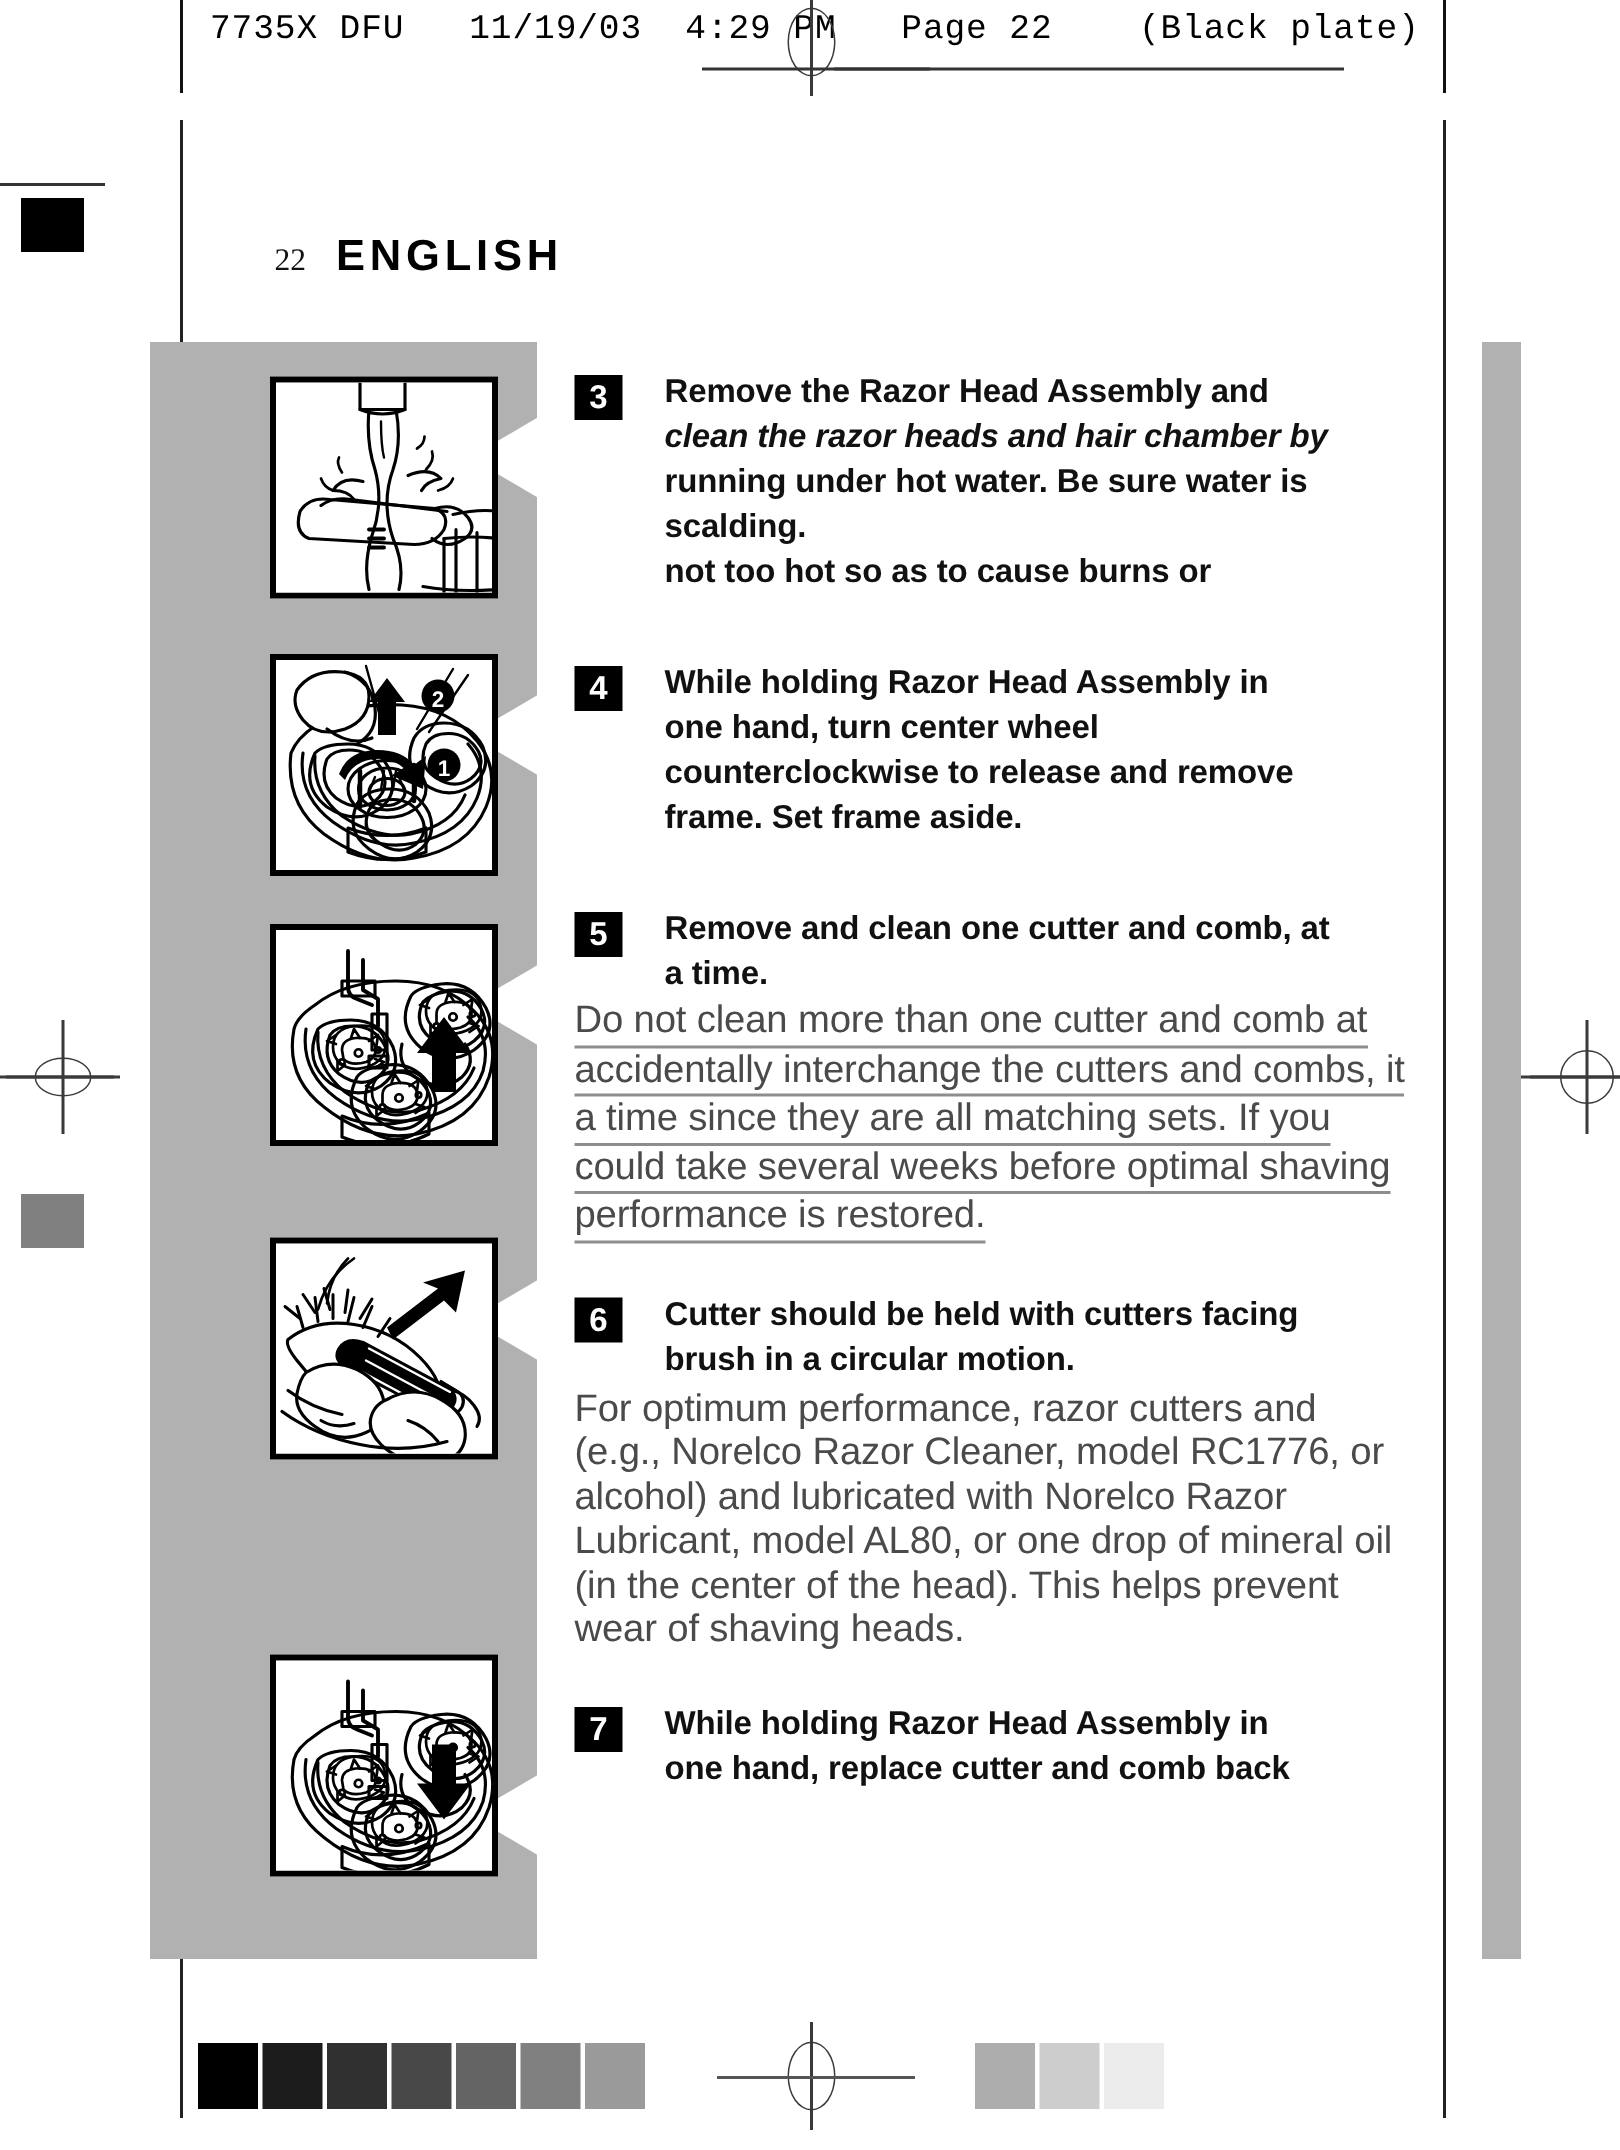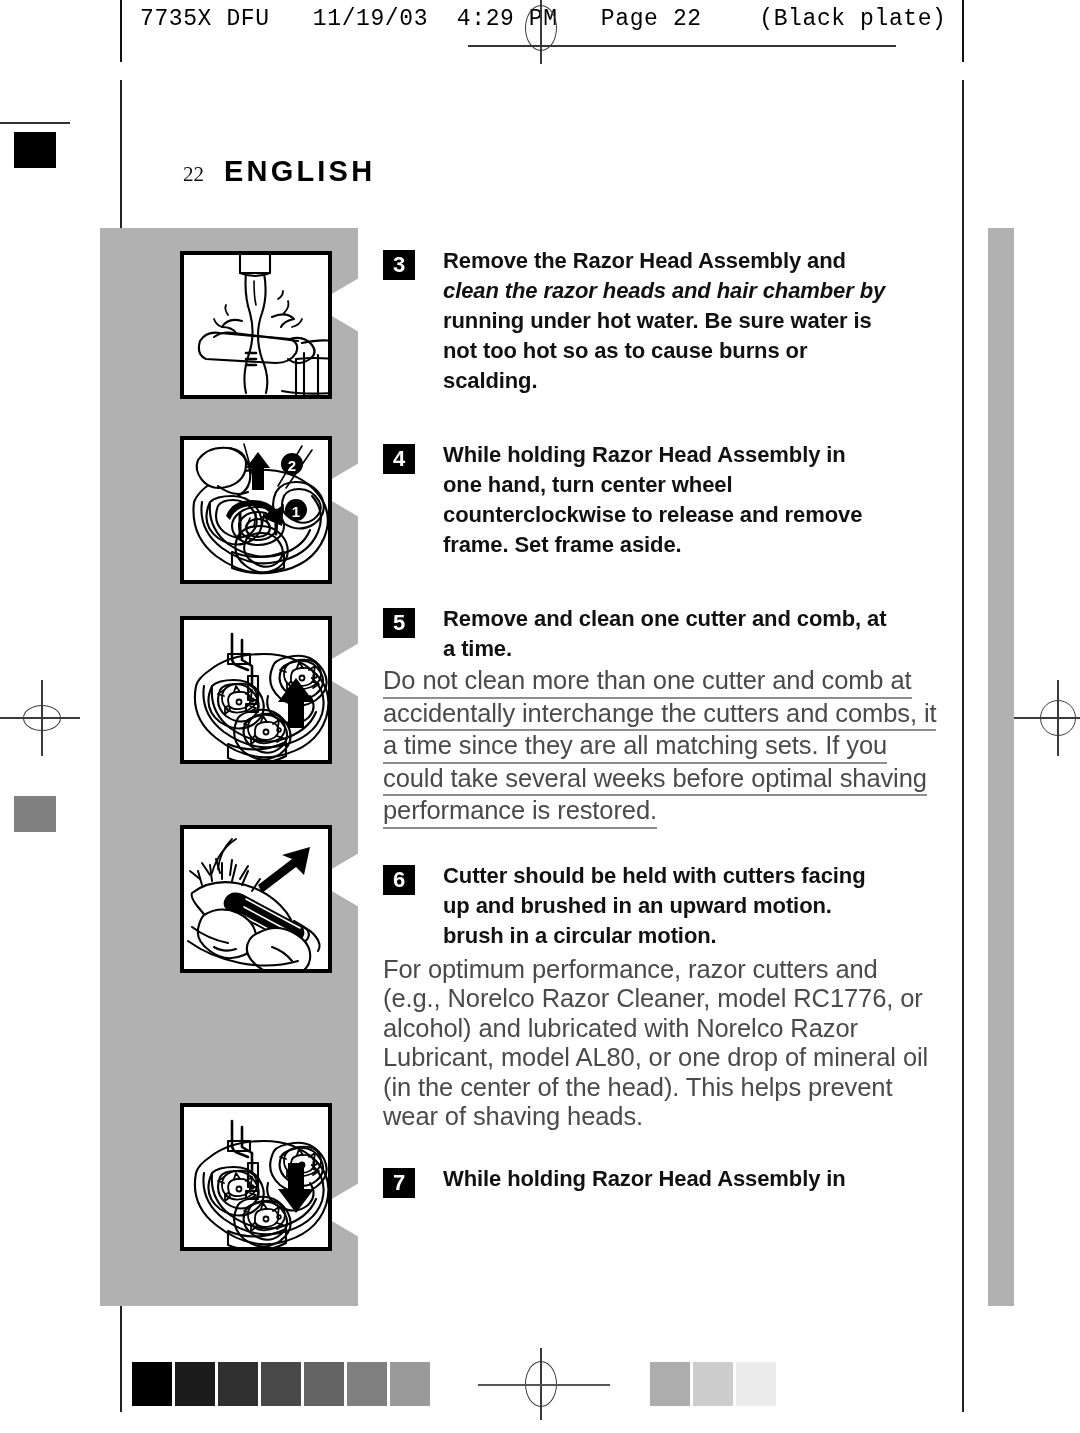--- a/index.html
+++ b/index.html
@@ -487,22 +487,22 @@
   </div>
 
   <div class="steps">
 
     <div class="step">
       <div class="step-num">3</div>
       <div class="step-body bold">
         <span style="display: block; white-space: nowrap;">Remove the Razor Head Assembly and</span>
         <span style="display: block; white-space: nowrap; font-style: italic;">clean the razor heads and hair chamber by</span>
         <span style="display: block; white-space: nowrap;">running under hot water. Be sure water is</span>
+        <span style="display: block; white-space: nowrap;">scalding.</span>
         <span style="display: block; white-space: nowrap;">not too hot so as to cause burns or</span>
-        <span style="display: block; white-space: nowrap;">scalding.</span>
       </div>
     </div>
 
     <div class="gap-lg"></div>
 
     <div class="step">
       <div class="step-num">4</div>
       <div class="step-body bold">
         <span style="display: block; white-space: nowrap;">While holding Razor Head Assembly in</span>
         <span style="display: block; white-space: nowrap;">one hand, turn center wheel</span>
@@ -528,40 +528,40 @@
       <span class="ln" style="display: block; white-space: nowrap;">could take several weeks before optimal shaving</span>
       <span class="ln" style="display: block; white-space: nowrap;">performance is restored.</span>
     </div>
 
     <div class="gap-md"></div>
 
     <div class="step">
       <div class="step-num">6</div>
       <div class="step-body bold">
         <span style="display: block; white-space: nowrap;">Cutter should be held with cutters facing</span>
-        <span style="display: block; white-space: nowrap;">up and brushed in an upward motion.</span>
         <span style="display: block; white-space: nowrap;">brush in a circular motion.</span>
       </div>
     </div>
 
     <div class="note" style="margin-top:4px;">
       <span class="ln" style="display: block; white-space: nowrap;">For optimum performance, razor cutters and</span>
       <span class="ln" style="display: block; white-space: nowrap;">(e.g., Norelco Razor Cleaner, model RC1776, or</span>
       <span class="ln" style="display: block; white-space: nowrap;">alcohol) and lubricated with Norelco Razor</span>
       <span class="ln" style="display: block; white-space: nowrap;">Lubricant, model AL80, or one drop of mineral oil</span>
       <span class="ln" style="display: block; white-space: nowrap;">(in the center of the head). This helps prevent</span>
       <span class="ln" style="display: block; white-space: nowrap;">wear of shaving heads.</span>
     </div>
 
     <div class="gap-md"></div>
 
     <div class="step">
       <div class="step-num">7</div>
       <div class="step-body bold">
         <span style="display: block; white-space: nowrap;">While holding Razor Head Assembly in</span>
+        <span style="display: block; white-space: nowrap;">one hand, replace cutter and comb back</span>
       </div>
     </div>
 
   </div>
 
   <div class="crop-rule-v" style="left:120px; top:1350px; height:62px; width:2px; background:#222;"></div>
   <div class="crop-rule-v" style="left:962px; top:1350px; height:62px; width:2px; background:#222;"></div>
 
   <div class="strip" style="left:132px; top:1362px;">
     <div class="sw" style="background:#000000;"></div>

